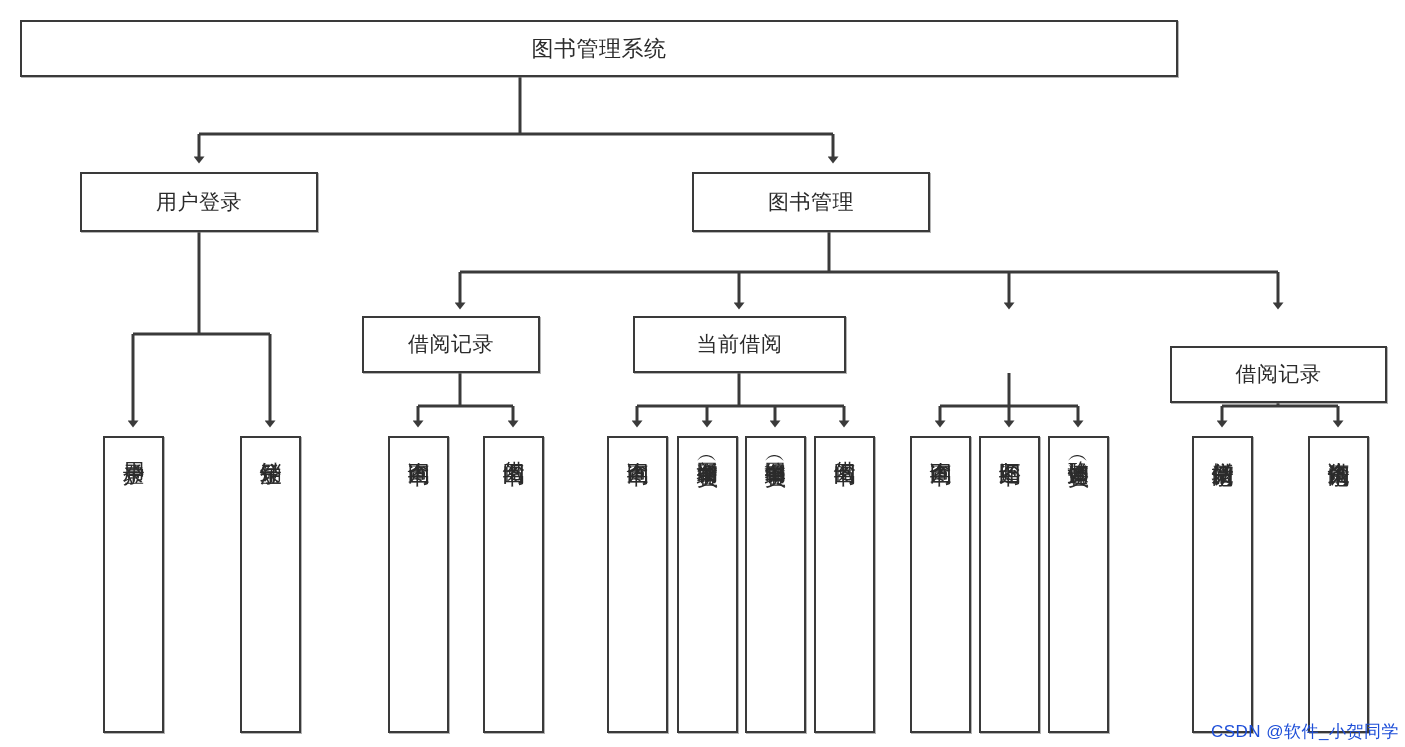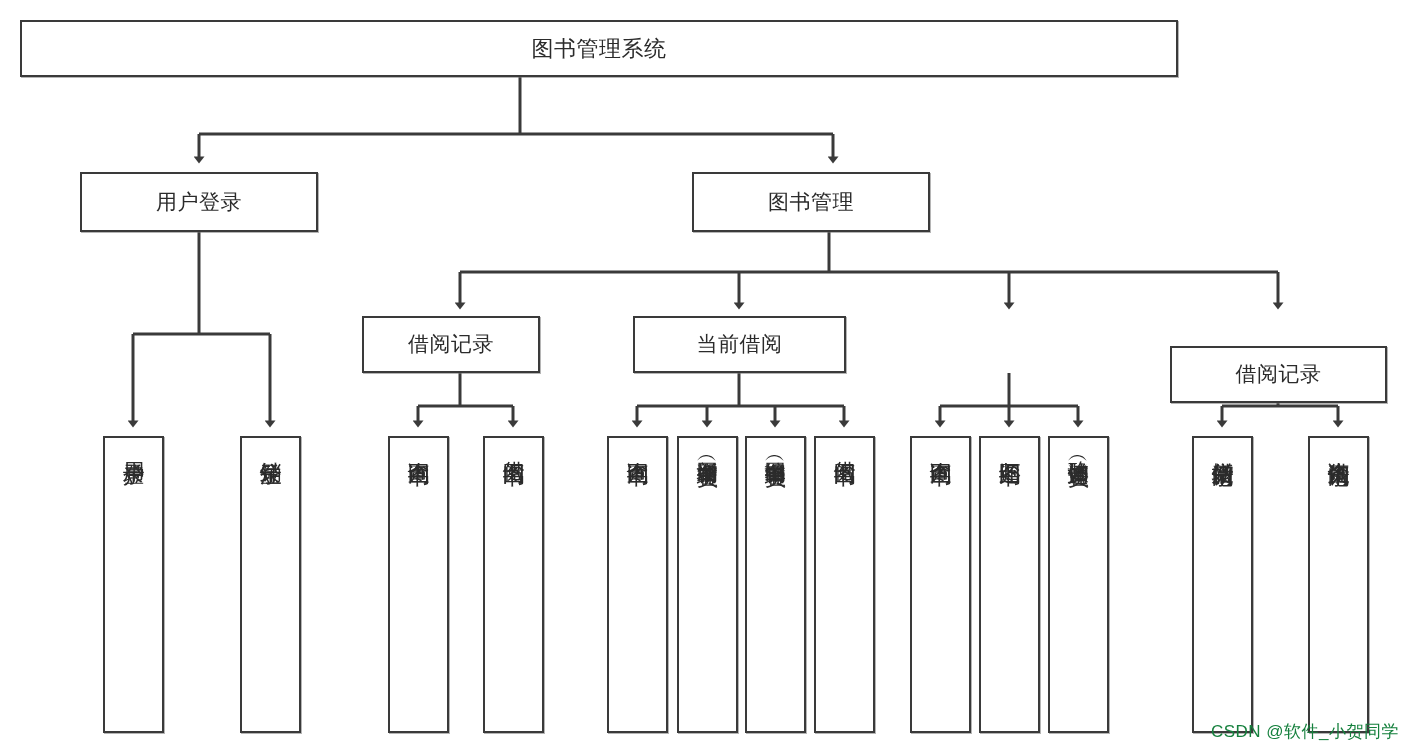--- a/index.html
+++ b/index.html
@@ -57,21 +57,21 @@
     white-space: normal;
   }
   .node.leaf.tall .label {
     font-size: 21px;
   }
   .watermark {
     position: absolute;
     right: 6px;
     bottom: 4px;
     font-size: 17px;
-    color: #15803d;
+    color: #1d4ed8;
     letter-spacing: 0.5px;
     white-space: nowrap;
   }
 </style>
 </head>
 <body>
 
 <div id="canvas">
 
   <svg class="edges" viewBox="0 0 1405 747">

